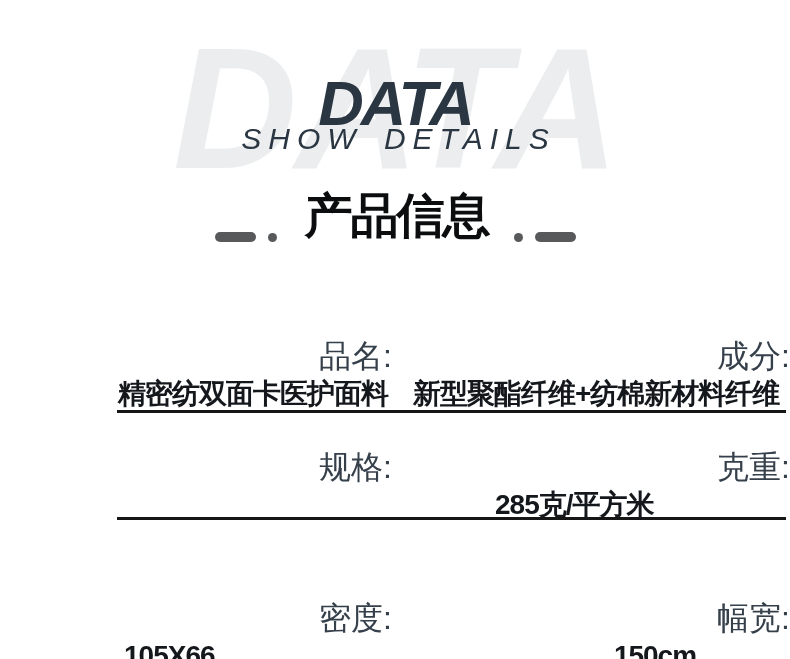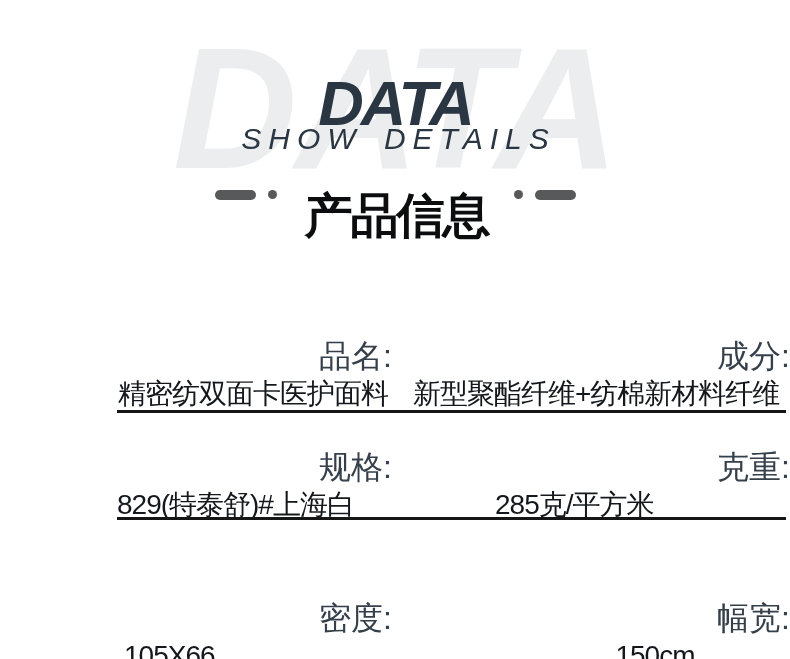--- a/index.html
+++ b/index.html
@@ -26,21 +26,21 @@
   .hero-subtitle {
     position:absolute; top:124px; left:0; width:100%;
     text-align:center; font-style:italic; font-weight:300;
     font-size:30px; line-height:1; letter-spacing:7px; word-spacing:6px;
     padding-left:7px; color:#2b3643; white-space:nowrap;
   }
 
   
   .section-heading {
     position:absolute; top:190px; left:0; width:100%; height:52px;
-    display:flex; align-items:flex-start; justify-content:center;
+    display:flex; align-items:flex-end; justify-content:center;
   }
   .deco-dash {
     width:41px; height:10px; border-radius:5px; background:#58595b;
     flex:0 0 auto;
   }
   .deco-dot {
     width:9px; height:9px; border-radius:50%; background:#58595b;
     flex:0 0 auto;
   }
   .deco-dash.l { margin-right:12px; }
@@ -61,21 +61,21 @@
 
   .cell { position:absolute; top:0; }
   .cell.left  { left:117px; width:275px; }
   .cell.right { left:413px; width:377px; }
 
   .spec-label {
     font-size:32px; line-height:38px; font-weight:400;
     color:#36404b; white-space:nowrap;text-align:right;
   }
   .spec-value {
-    font-size:28px; line-height:30px; font-weight:400;
+    font-size:28px; line-height:30px; font-weight:700;
     letter-spacing:-1px; color:#14181c; white-space:nowrap; margin-top:4px;
   }
 
   
   .row-0 .left  .spec-label { margin-left:11px; }
   .row-0 .left  .spec-value { margin-left:1px; }
   .row-0 .right .spec-label { margin-left:98px; }
   .row-0 .right .spec-value { margin-left:0; }
   .row-1 .left  .spec-label { margin-left:8px; }
   .row-1 .left  .spec-value { margin-left:0; }
@@ -131,21 +131,20 @@
       <div class="cell right">
         <div class="spec-label">成分:</div>
         <div class="spec-value">新型聚酯纤维+纺棉新材料纤维</div>
       </div>
       <div class="rule"></div>
     </div>
 
     <div class="spec-row row-1">
       <div class="cell left">
         <div class="spec-label">规格:</div>
-        <div class="spec-value">829(特泰舒)#上海白</div>
       </div>
       <div class="cell right">
         <div class="spec-label">克重:</div>
         <div class="spec-value">285克/平方米</div>
       </div>
       <div class="rule"></div>
     </div>
 
     <div class="spec-row row-2">
       <div class="cell left">

